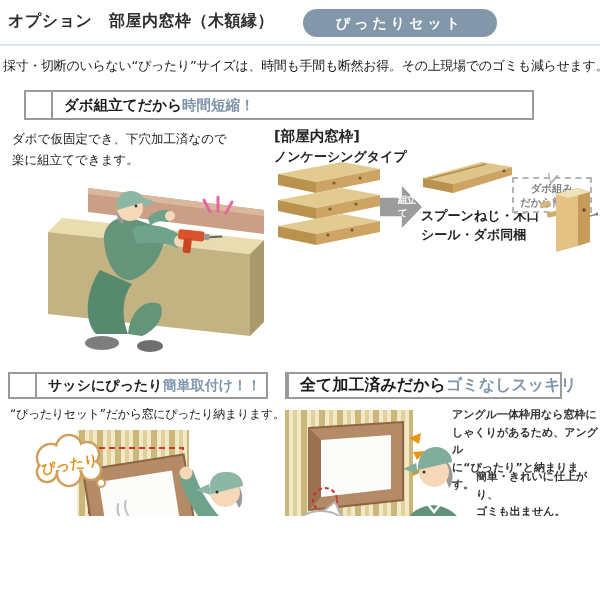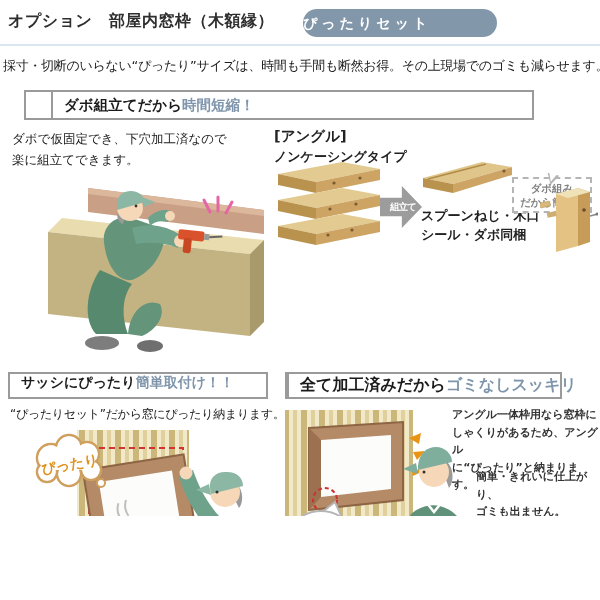--- a/index.html
+++ b/index.html
@@ -9,45 +9,45 @@
     overflow:hidden;
   }
   .abs { position:absolute; }
   .pre { white-space:pre-line; }
 
   
   .page-title { left:8px; top:11px; font-size:16px; font-weight:bold; color:#2e2e2e; letter-spacing:0.5px; }
   .badge {
     left:303px; top:9px; width:194px; height:28px; border-radius:15px;
     background:#8397ab; color:#fff; font-size:14px; letter-spacing:4px;
-    line-height:28px; font-weight:bold;
+    text-align:center; line-height:28px; font-weight:bold;
   }
   .divider { left:0; top:44px; width:600px; height:2px; background:#d9e7f0; }
   .intro { left:3px; top:57px; width:596px; font-size:13px; color:#1b1b1b; white-space:nowrap; letter-spacing:-0.3px; }
 
   
   .sec-head { border:2px solid #9a9a9a; background:#fff; display:flex; align-items:stretch; box-sizing:border-box; }
   .sec-head .cell { width:25px; border-right:2px solid #9a9a9a; }
   .sec-head .sh-txt { display:flex; align-items:center; padding-left:11px; font-weight:bold; color:#1b1b1b; white-space:nowrap; }
   .accent { color:#7e95ab; }
   #s1-head { left:24px; top:90px; width:510px; height:30px; font-size:14.5px; }
-  #s2-head { left:8px; top:372px; width:260px; height:27px; font-size:14px;flex-direction:column; }
+  #s2-head { left:8px; top:372px; width:260px; height:27px; font-size:14px; }
   #s3-head { left:285px; top:372px; width:277px; height:27px; font-size:16px; }
 
   .s1-body { left:12px; top:128px; width:262px; font-size:12.5px; line-height:1.7; color:#1b1b1b; }
   .steps-title { left:274px; top:127px; font-size:14.5px; font-weight:bold; }
   .steps-type  { left:274px; top:148px; font-size:13px; font-weight:bold; }
   .parts-note  { left:421px; top:207px; width:150px; font-size:13px; font-weight:bold; line-height:1.45; }
 
   .assembly-arrow {
     left:380px; top:186px; width:42px; height:42px; background:#9c9c9c;
     clip-path:polygon(0 28%, 52% 28%, 52% 0, 100% 50%, 52% 100%, 52% 72%, 0 72%);
     display:flex; align-items:center;
   }
-  .assembly-arrow span { color:#fff; font-size:9.5px; font-weight:bold; padding-left:10px; letter-spacing:-1px; }
+  .assembly-arrow span { color:#fff; font-size:9.5px; font-weight:bold; padding-left:18px; letter-spacing:-1px; }
 
   .dabo-bubble {
     left:512px; top:141px; width:80px; box-sizing:border-box;
     border:2px dashed #b5b5b5; background:#fff; color:#828282;
     font-size:10.5px; font-weight:bold; text-align:center; line-height:1.35; padding:2px 1px;margin-top:36px;
   }
   .dabo-tail-outer { left:546px; top:174px; width:0; height:0;
     border-left:6px solid transparent; border-right:6px solid transparent; border-top:11px solid #b5b5b5;
     transform:rotate(15deg); }
   .dabo-tail-inner { left:548px; top:173px; width:0; height:0;
@@ -72,21 +72,21 @@
   <div class="abs sec-head" id="s1-head">
     <div class="cell"></div>
     <div class="sh-txt">
       <span>ダボ組立てだから</span>
         <span class="accent">時間短縮！</span>
     </div>
   </div>
 
   <div class="abs s1-body pre">ダボで仮固定でき、下穴加工済なので
 楽に組立てできます。</div>
-  <div class="abs steps-title">[アングル]</div>
+  <div class="abs steps-title">[部屋内窓枠]</div>
   <div class="abs steps-type">ノンケーシングタイプ</div>
 
   <svg class="abs" style="left:28px;top:178px" width="240" height="183" viewBox="0 0 240 183">
     <g>
       <polygon points="60,10 236,32 236,56 60,34" fill="#c99f85"></polygon>
       <polygon points="60,10 236,32 236,38 60,16" fill="#dbb79c"></polygon>
       <polygon points="34,40 236,62 222,76 20,54" fill="#e9dcae"></polygon>
       <polygon points="20,54 222,76 222,158 20,136" fill="#c3b382"></polygon>
       <polygon points="222,76 236,62 236,144 222,158" fill="#a99a6c"></polygon>
     </g>

